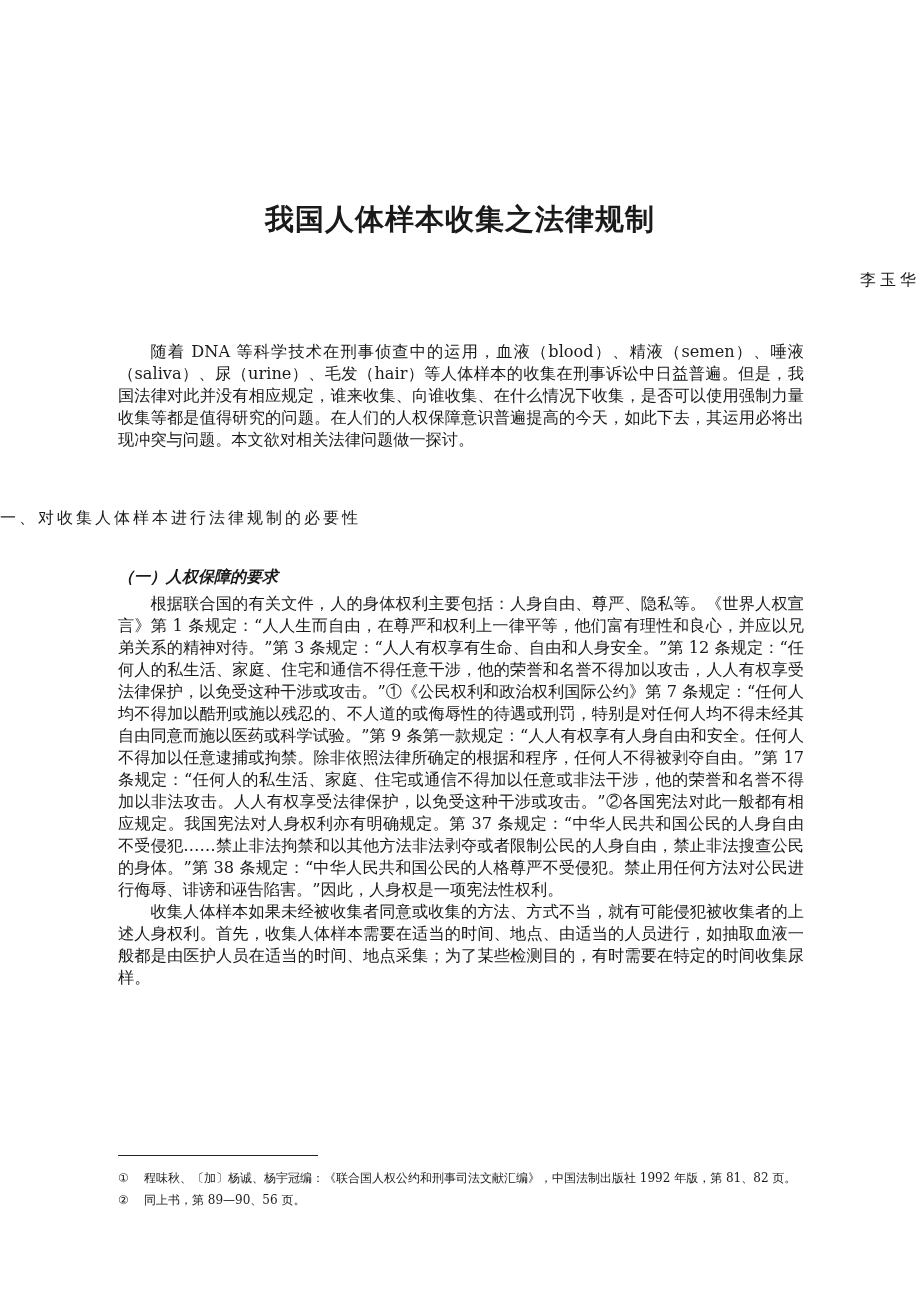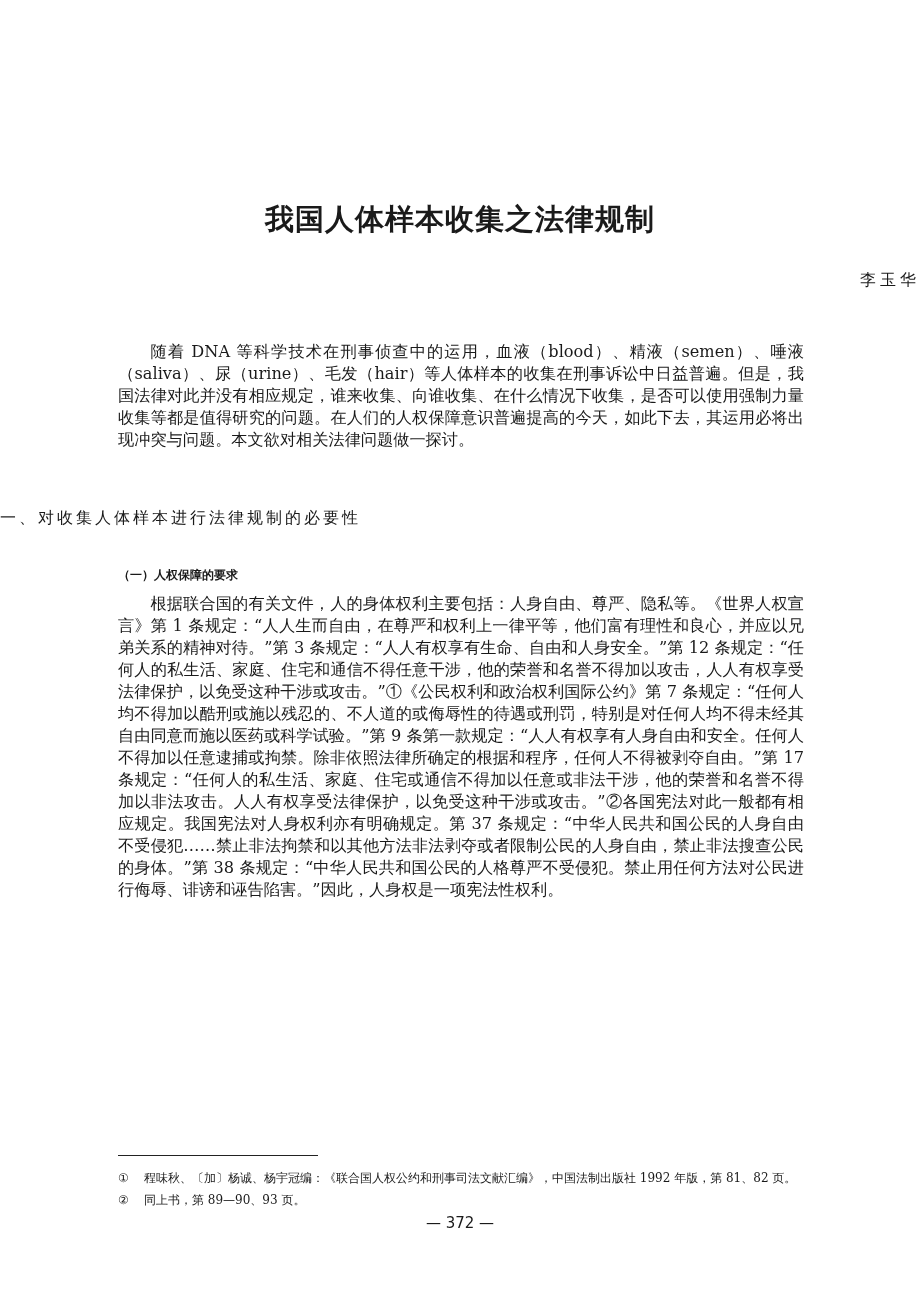--- a/index.html
+++ b/index.html
@@ -26,22 +26,23 @@
   }
   .para { margin: 0; text-indent: 2em; }
   .p-intro { top: 341px; }
   .section-heading {
     position: absolute; left: 0; width: 920px; top: 508px;
     text-align: left; font-size: 16px; letter-spacing: 3px;
     font-family: "DejaVu Sans", "Liberation Sans", sans-serif;
   }
   .subheading {
     position: absolute; left: 118px; top: 567px;
-    font-size: 12px; font-weight: bold;
+    font-size: 16px; font-weight: bold;
     font-family: "DejaVu Sans", "Liberation Sans", sans-serif;
+    font-style: italic;
   }
   .body-paras { top: 593px; }
   .rule {
     position: absolute; left: 118px; top: 1155px; width: 200px; height: 0;
     border-top: 1px solid #222;
   }
   .footnotes {
     position: absolute; left: 118px; top: 1167px; width: 700px;
     font-size: 12px; line-height: 22px;
   }
@@ -62,29 +63,29 @@
 
   <div class="text p-intro">
     <p class="para">随着 DNA 等科学技术在刑事侦查中的运用，血液（blood）、精液（semen）、唾液（saliva）、尿（urine）、毛发（hair）等人体样本的收集在刑事诉讼中日益普遍。但是，我国法律对此并没有相应规定，谁来收集、向谁收集、在什么情况下收集，是否可以使用强制力量收集等都是值得研究的问题。在人们的人权保障意识普遍提高的今天，如此下去，其运用必将出现冲突与问题。本文欲对相关法律问题做一探讨。</p>
   </div>
 
   <div class="section-heading">一、对收集人体样本进行法律规制的必要性</div>
   <div class="subheading">（一）人权保障的要求</div>
 
   <div class="text body-paras">
     <p class="para">根据联合国的有关文件，人的身体权利主要包括：人身自由、尊严、隐私等。《世界人权宣言》第 1 条规定：“人人生而自由，在尊严和权利上一律平等，他们富有理性和良心，并应以兄弟关系的精神对待。”第 3 条规定：“人人有权享有生命、自由和人身安全。”第 12 条规定：“任何人的私生活、家庭、住宅和通信不得任意干涉，他的荣誉和名誉不得加以攻击，人人有权享受法律保护，以免受这种干涉或攻击。”①《公民权利和政治权利国际公约》第 7 条规定：“任何人均不得加以酷刑或施以残忍的、不人道的或侮辱性的待遇或刑罚，特别是对任何人均不得未经其自由同意而施以医药或科学试验。”第 9 条第一款规定：“人人有权享有人身自由和安全。任何人不得加以任意逮捕或拘禁。除非依照法律所确定的根据和程序，任何人不得被剥夺自由。”第 17 条规定：“任何人的私生活、家庭、住宅或通信不得加以任意或非法干涉，他的荣誉和名誉不得加以非法攻击。人人有权享受法律保护，以免受这种干涉或攻击。”②各国宪法对此一般都有相应规定。我国宪法对人身权利亦有明确规定。第 37 条规定：“中华人民共和国公民的人身自由不受侵犯……禁止非法拘禁和以其他方法非法剥夺或者限制公民的人身自由，禁止非法搜查公民的身体。”第 38 条规定：“中华人民共和国公民的人格尊严不受侵犯。禁止用任何方法对公民进行侮辱、诽谤和诬告陷害。”因此，人身权是一项宪法性权利。</p>
+    <p class="para">收集人体样本如果未经被收集者同意或收集的方法、方式不当，就有可能侵犯被收集者的上述人身权利。首先，收集人体样本需要在适当的时间、地点、由适当的人员进行，如抽取血液一般都是由医护人员在适当的时间、地点采集；为了某些检测目的，有时需要在特定的时间收集尿样。</p>
   </div>
 
   <div class="rule"></div>
 
   <div class="footnotes">
     <div class="fn">
       <span class="fn-mark">①</span>
       <span>程味秋、〔加〕杨诚、杨宇冠编：《联合国人权公约和刑事司法文献汇编》，中国法制出版社 1992 年版，第 81、82 页。</span>
     </div>
     <div class="fn">
       <span class="fn-mark">②</span>
-      <span>同上书，第 89—90、93 页。</span>
+      <span>同上书，第 89—90、56 页。</span>
     </div>
   </div>
 
-  <div class="page-number">— 372 —</div>
 </div>
 
 </body></html>

